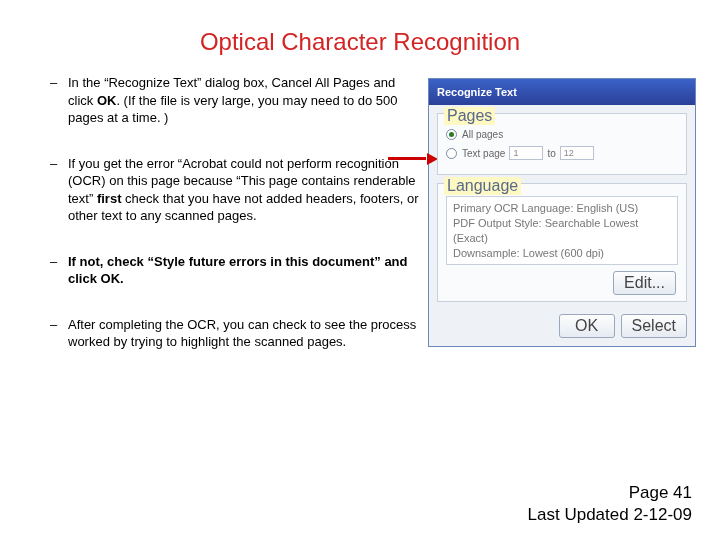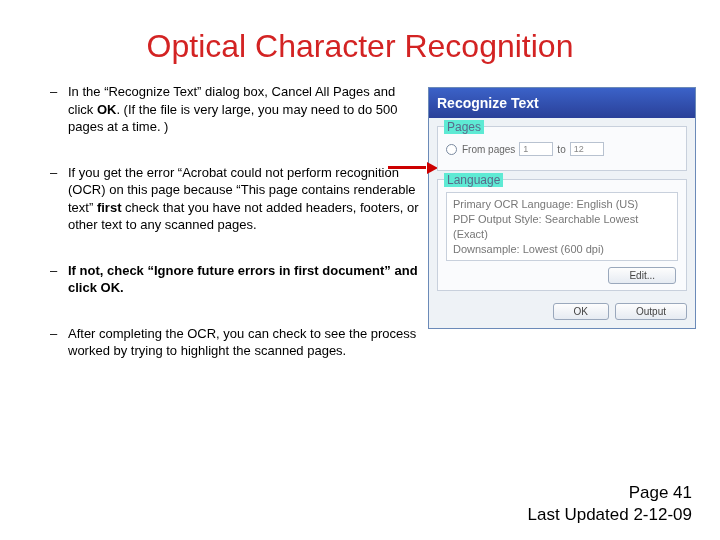--- a/index.html
+++ b/index.html
@@ -5,21 +5,21 @@
   * { box-sizing: border-box; margin: 0; padding: 0; }
   body {
     width: 720px; height: 540px;
     font-family: Arial, Helvetica, sans-serif;
     background: #fff;
     position: relative;
     overflow: hidden;
   }
   .title {
     color: #d32323;
-    font-size: 32px;
+    font-size: 24px;
     text-align: center;
     padding: 28px 0 18px 0;
     font-weight: 400;
   }
   .content {
     display: flex;
     padding: 0 20px 0 50px;
     gap: 8px;
   }
   .left {
@@ -65,36 +65,36 @@
     width: 268px;
     border: 1px solid #6b8ab8;
     background: #eef2f6;
     font-size: 10px;
   }
   .dlg-title {
     background: linear-gradient(#3b62c8, #2a4098);
     color: #fff;
     font-weight: 700;
     padding: 7px 8px;
-    font-size: 14px;
+    font-size: 11px;
   }
   .fieldset {
     margin: 8px 8px 6px 8px;
     border: 1px solid #c8d0dc;
     background: #fafbfd;
     position: relative;
     padding: 12px 8px 8px 8px;
   }
   .fs-legend {
     position: absolute;
     top: -7px; left: 6px;
-    background: #5eead4;
+    background: #fef9c3;
     padding: 0 3px;
     color: #5a6a8a;
-    font-size: 12px;
+    font-size: 16px;
   }
   .radio-row {
     display: flex; align-items: center;
     margin: 3px 0 6px 0;
     color: #666;
   }
   .radio {
     width: 11px; height: 11px;
     border: 1px solid #7a8aa0;
     border-radius: 50%;
@@ -123,27 +123,27 @@
     font-size: 11px;
     line-height: 1.35;
   }
   .btn-row {
     display: flex; justify-content: flex-end; gap: 6px;
     padding: 6px 8px 8px 0;
   }
   .btn-row.inner { padding: 6px 2px 0 0; }
   .winbtn {
     min-width: 56px;
-    padding: 2px 20px;
+    padding: 2px 10px;
     border: 1px solid #9aa8bc;
     background: linear-gradient(#fdfdfd, #e6ebf2);
     border-radius: 3px;
-    font-size: 10px;
+    font-size: 16px;
     color: #444;
-    text-align: right;
+    text-align: center;
   }
   .footer {
     position: absolute;
     right: 28px; bottom: 14px;
     text-align: right;
     font-size: 17px;
     color: #000;
     line-height: 1.3;
   }
 </style>
@@ -165,21 +165,21 @@
 
     <div class="bullet">
       <div class="dash">–</div>
       <div class="bullet-text">
         <span>If you get the error “Acrobat could not perform recognition (OCR) on this page because “This page contains renderable text” </span><span class="bold">first</span><span> check that you have not added headers, footers, or other text to any scanned pages.</span>
       </div>
     </div>
 
     <div class="bullet">
       <div class="dash">–</div>
-      <div class="bullet-text bold">If not, check “Ignore future errors in first document” and click OK.</div>
+      <div class="bullet-text bold">If not, check “Style future errors in this document” and click OK.</div>
     </div>
 
     <div class="bullet" style="margin-bottom:0">
       <div class="dash">–</div>
       <div class="bullet-text">After completing the OCR, you can check to see the process worked by trying to highlight the scanned pages.</div>
     </div>
 
   </div>
 
   <div class="right">
@@ -188,22 +188,26 @@
         <div class="head"></div>
     </div>
 
     <div class="dialog">
       <div class="dlg-title">Recognize Text</div>
 
       <div class="fieldset">
         <div class="fs-legend">Pages</div>
 
         <div class="radio-row">
+          <span class="radio checked"></span>
+          <span>All pages</span>
+        </div>
+        <div class="radio-row">
           <span class="radio"></span>
-          <span>From pages</span>
+          <span>Text page</span>
           <span class="page-inputs">
             <span class="smallbox">1</span>
             <span>to</span>
             <span class="smallbox">12</span>
           </span>
         </div>
       </div>
 
       <div class="fieldset" style="padding-bottom:6px">
         <div class="fs-legend">Language</div>
@@ -212,21 +216,21 @@
           <div>PDF Output Style: Searchable Lowest (Exact)</div>
           <div>Downsample: Lowest (600 dpi)</div>
         </div>
         <div class="btn-row inner">
           <div class="winbtn">Edit...</div>
         </div>
       </div>
 
       <div class="btn-row">
         <div class="winbtn">OK</div>
-        <div class="winbtn">Output</div>
+        <div class="winbtn">Select</div>
       </div>
     </div>
   </div>
 
 </div>
 
 <div class="footer">
   <div>Page 41</div>
   <div>Last Updated 2-12-09</div>
 </div>

